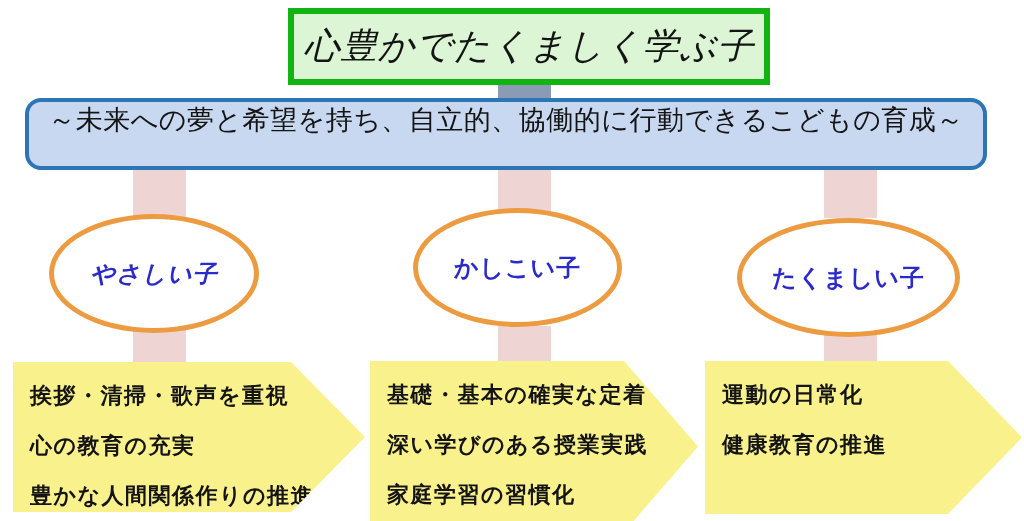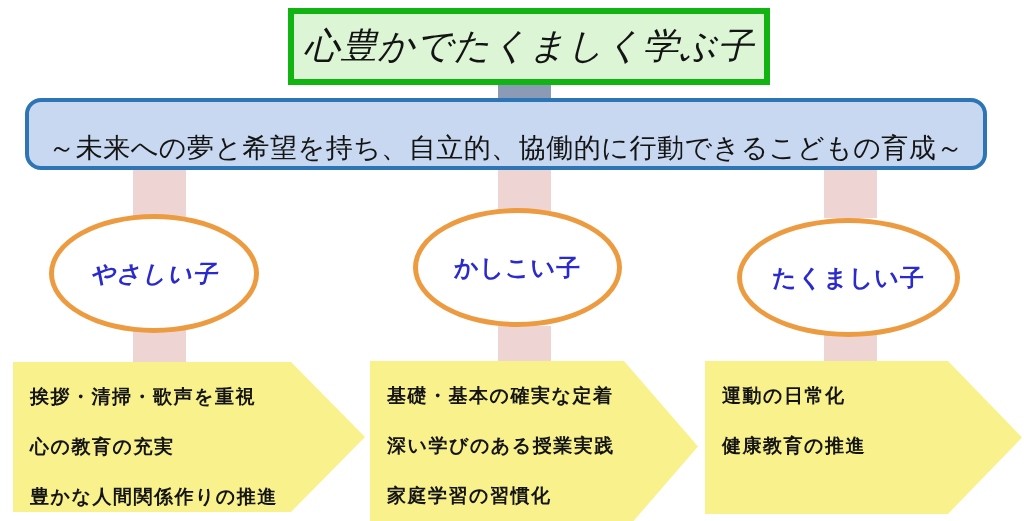--- a/index.html
+++ b/index.html
@@ -57,21 +57,21 @@
   }
 
   
   .mission-banner {
     position: absolute;
     left: 25px; top: 98px;
     width: 962px; height: 72px;
     background: var(--blue-fill);
     border: 4px solid var(--blue-border);
     border-radius: 16px;
-    display: flex; align-items: flex-end; justify-content: center;
+    display: flex; align-items: flex-start; justify-content: center;
     z-index: 2;
   }
   .mission-banner .banner-text {
     font-size: 27px;
     letter-spacing: 0.5px;
     white-space: nowrap;
   }
 
   
   .pillar-ellipse {
@@ -98,21 +98,21 @@
     position: absolute;
     background: var(--yellow-fill);
     clip-path: polygon(0 0, calc(100% - 74px) 0, 100% 50%, calc(100% - 74px) 100%, 0 100%);
     padding: 9px 0 0 17px;
     z-index: 1;
   }
   .goal-arrow.col-1 { left: 13px;  top: 362px; width: 352px; height: 150px; }
   .goal-arrow.col-2 { left: 370px; top: 361px; width: 328px; height: 171px; }
   .goal-arrow.col-3 { left: 705px; top: 361px; width: 317px; height: 153px; }
   .arrow-line {
-    font-size: 19px;
+    font-size: 22px;
     font-weight: bold;
     letter-spacing: 1.5px;
     line-height: 50px;
     white-space: nowrap;
   }
 </style>
 </head>
 <body>
 
 <div class="canvas">

